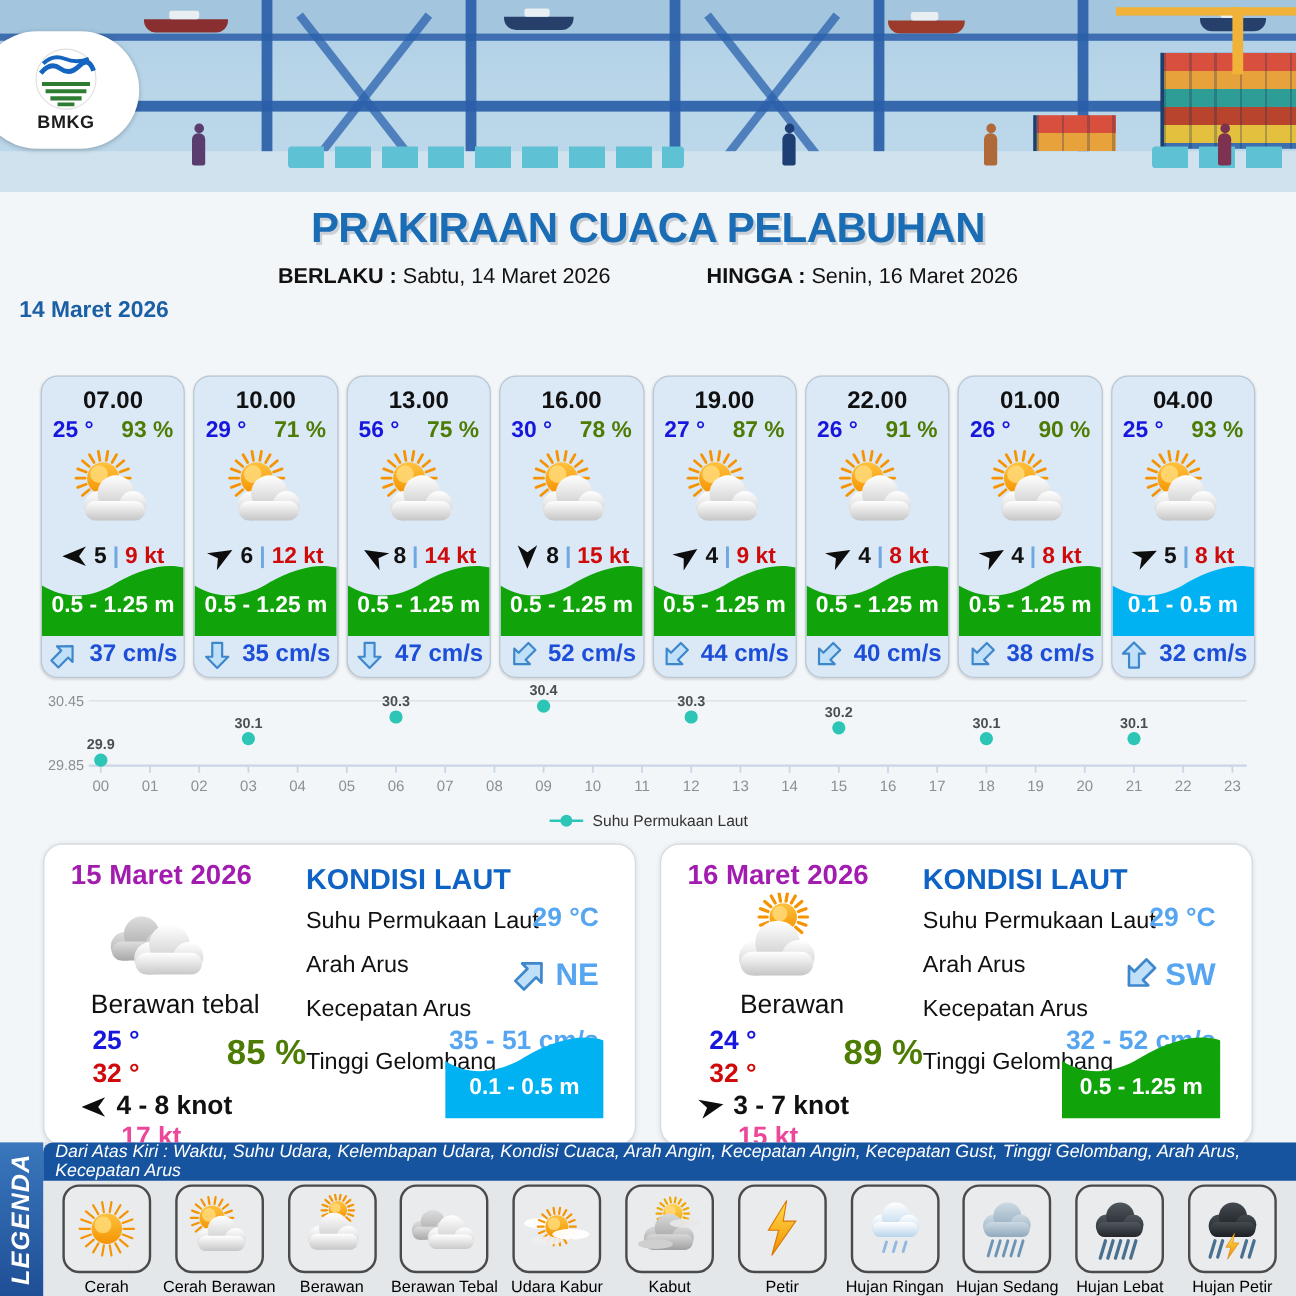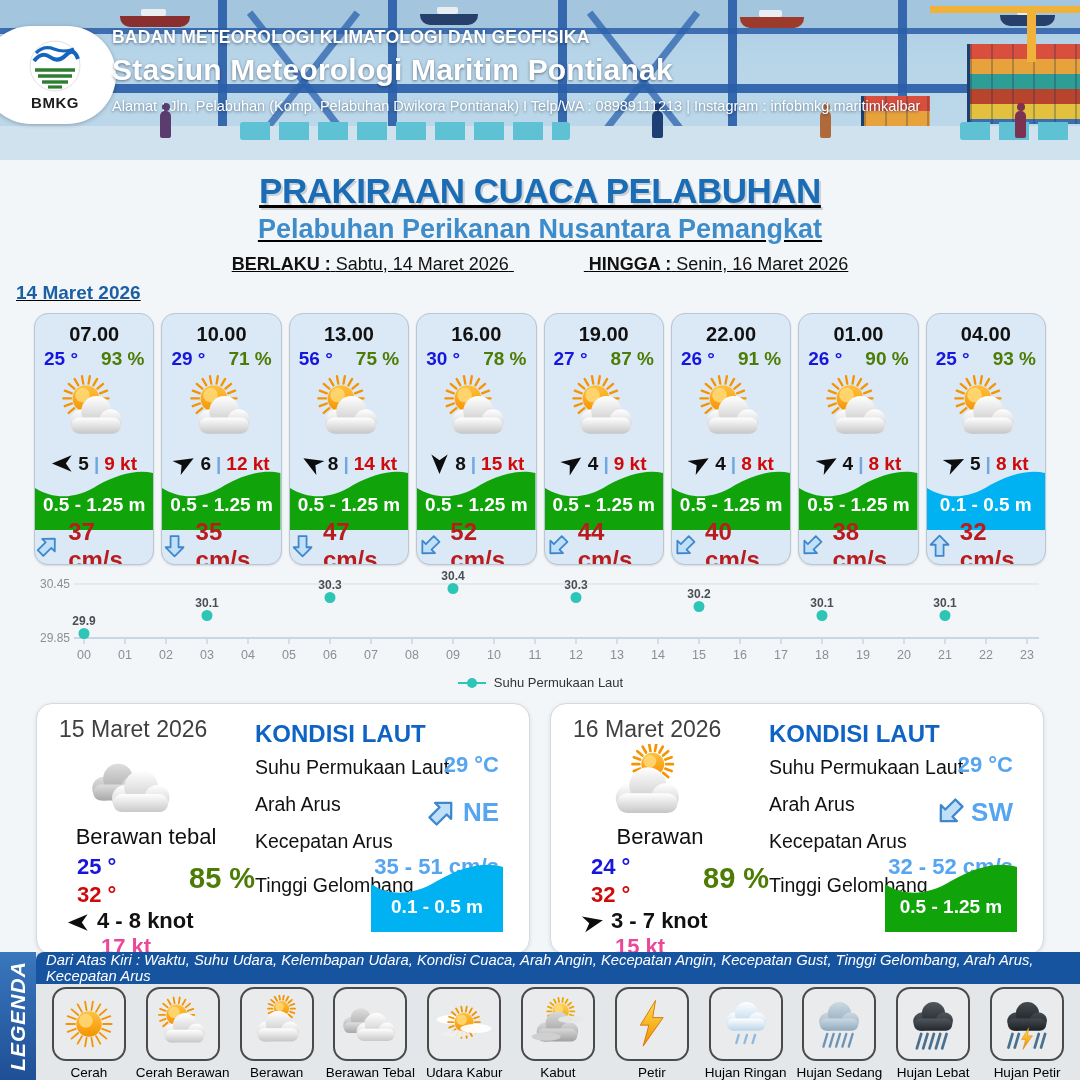--- a/index.html
+++ b/index.html
@@ -29,21 +29,21 @@
             border-radius:50px;display:flex;flex-direction:column;align-items:center;justify-content:center;
             box-shadow:0 1px 4px rgba(0,0,0,.25);padding-left:12px;}
   .logo-cap .bmkg-word{font-size:15px;font-weight:bold;color:#1c1c1c;letter-spacing:.5px;margin-top:1px;}
   .hdr-text{position:absolute;left:112px;top:27px;color:#fff;
             text-shadow:0 1px 3px rgba(10,30,60,.55);}
   .hdr-org{font-size:17.5px;font-weight:bold;letter-spacing:.2px;}
   .hdr-station{font-size:30px;font-weight:bold;margin-top:5px;letter-spacing:.2px;}
   .hdr-addr{font-size:14.5px;margin-top:11px;font-weight:normal;}
 
   
-  .titleblock{height:142px;text-align:center;padding-top:11px;text-decoration:underline;}
+  .titleblock{height:142px;text-align:center;padding-top:11px;}
   .h1{font-size:35px;font-weight:bold;color:#1a6cb5;letter-spacing:-0.5px;
       text-shadow:2px 2px 0 rgba(125,138,150,.35);}
   .h2{font-size:27px;font-weight:bold;color:#3f8ccb;margin-top:3px;}
   .validity{font-size:18px;color:#111;margin-top:9px;}
   .validity b{font-weight:bold;}
   .validity .gap{display:inline-block;width:70px;}
   .daylabel{text-align:left;padding-left:16px;font-size:19px;font-weight:bold;color:#1b5fa5;margin-top:7px;}
 
   
   .cards-row{display:flex;gap:7px;margin:0 34px;height:252px;}
@@ -59,32 +59,32 @@
   .card .wval{font-size:19px;font-weight:bold;color:#111;}
   .card .wsep{font-size:19px;font-weight:bold;color:#6fa8e0;margin:0 1px;}
   .card .gust{font-size:19px;font-weight:bold;color:#cf0a0a;}
   .waveband{position:absolute;left:0;right:0;top:158px;height:58px;}
   .waveband svg{position:absolute;left:0;top:-16px;width:100%;height:74px;}
   .wavelabel{position:absolute;left:0;right:0;top:22px;text-align:center;
              font-size:19px;font-weight:bold;color:#fff;}
   .currow{position:absolute;left:0;right:0;bottom:0;height:37px;display:flex;
           justify-content:center;align-items:center;gap:8px;}
   .carrow{width:26px;height:26px;}
-  .curtext{font-size:24px;font-weight:bold;color:#b91c1c;}
+  .curtext{font-size:20px;font-weight:bold;color:#1d4ed8;}
 
   
   .chart-wrap{margin:2px 34px 0 34px;height:132px;}
   .chart-legend{display:flex;justify-content:center;align-items:center;gap:7px;margin-top:0px;}
   .chart-legend .txt{font-size:13px;color:#333;}
 
   
   .panels-row{display:flex;gap:20px;margin:4px 36px 0 36px;height:252px;}
   .panel{flex:1;position:relative;background:#fff;border:1px solid #d3dae0;border-radius:16px;
          box-shadow:0 1px 4px rgba(0,0,0,.10);}
-  .p-date{position:absolute;left:22px;top:12px;font-size:23px;font-weight:normal;color:#404040;}
+  .p-date{position:absolute;left:22px;top:12px;font-size:23px;font-weight:bold;color:#a21caf;}
   .p-icon{position:absolute;left:52px;top:40px;}
   .p-cond{position:absolute;left:6px;top:120px;width:206px;text-align:center;font-size:22px;color:#111;}
   .p-tmin{position:absolute;left:40px;top:150px;font-size:22px;font-weight:bold;color:#1616dd;}
   .p-tmax{position:absolute;left:40px;top:178px;font-size:22px;font-weight:bold;color:#cf0a0a;}
   .p-rh{position:absolute;left:112px;top:158px;font-size:29px;font-weight:bold;color:#4d7c04;margin-left:40px;}
   .p-wind{position:absolute;left:30px;top:204px;display:flex;align-items:flex-end;gap:7px;
           font-size:22px;font-weight:bold;color:#111;}
   .p-gust{position:absolute;left:64px;top:230px;font-size:22px;font-weight:bold;color:#ec4899;}
   .p-sea-h{position:absolute;left:218px;top:16px;font-size:24px;font-weight:bold;color:#0f63c5;}
   .p-lbl{position:absolute;left:218px;font-size:19.5px;color:#111;}
@@ -151,30 +151,24 @@
         <path d="M6 22 Q14 12 22 18 T38 16 T50 20" fill="none" stroke="#1565c0" stroke-width="4"></path>
         <path d="M8 14 Q16 6 26 10 T46 10" fill="none" stroke="#1565c0" stroke-width="3.2"></path>
         <path d="M7 31 H47" stroke="#2e7d32" stroke-width="3.4"></path>
         <path d="M10 37 H44" stroke="#2e7d32" stroke-width="3.4"></path>
         <path d="M14 43 H40" stroke="#2e7d32" stroke-width="3.4"></path>
         <path d="M20 48 H34" stroke="#2e7d32" stroke-width="3.2"></path>
       </svg>
       <div class="bmkg-word">BMKG</div>
     </div>
 
-    <div class="hdr-text">
-      <div class="hdr-org">BADAN METEOROLOGI KLIMATOLOGI DAN GEOFISIKA</div>
-      <div class="hdr-station">Stasiun Meteorologi Maritim Pontianak</div>
-      <div class="hdr-addr">Alamat : Jln. Pelabuhan (Komp. Pelabuhan Dwikora Pontianak) I Telp/WA : 08989111213 | Instagram : infobmkg.maritimkalbar</div>
-    </div>
   </div>
 
   <div class="titleblock">
     <div class="h1">PRAKIRAAN CUACA PELABUHAN</div>
-    <div class="h2">Pelabuhan Perikanan Nusantara Pemangkat</div>
     <div class="validity">
       <b>BERLAKU :</b>
       <span>Sabtu, 14 Maret 2026</span>
       <span class="gap"></span>
       <b>HINGGA :</b>
       <span>Senin, 16 Maret 2026</span>
     </div>
     <div class="daylabel">14 Maret 2026</div>
   </div>
 

